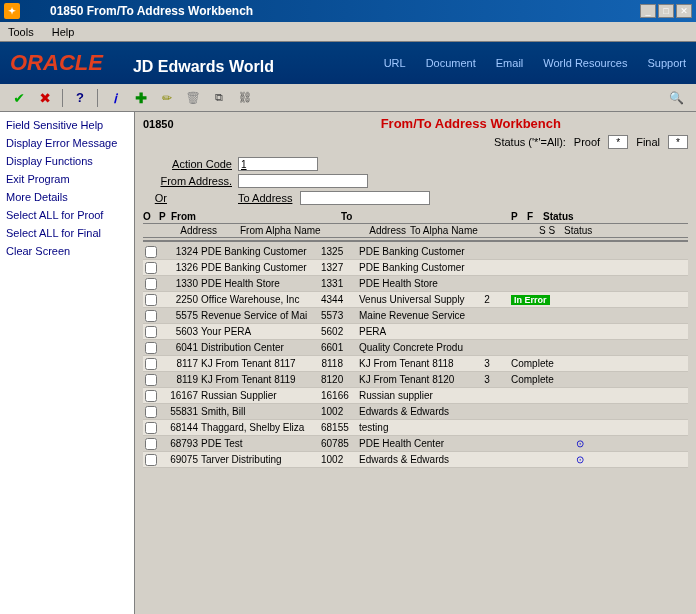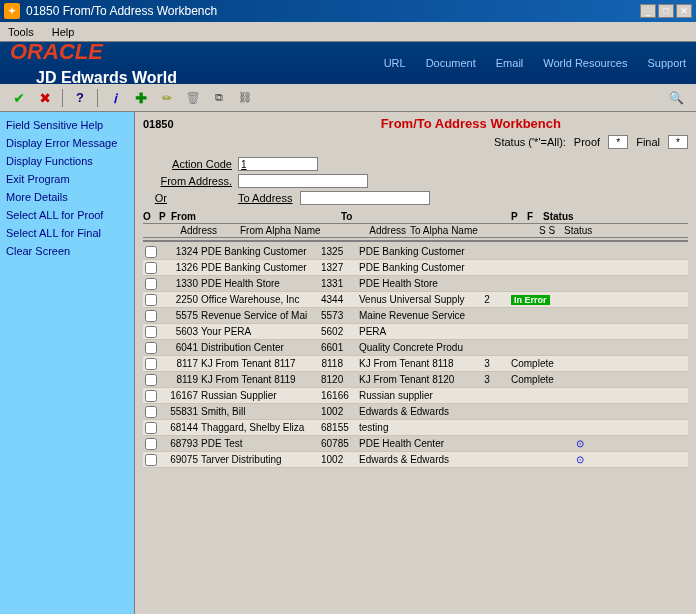--- a/index.html
+++ b/index.html
@@ -10,21 +10,21 @@
       background: linear-gradient(to right, #003c7c, #1464b4);
       color: white;
       height: 22px;
       display: flex;
       align-items: center;
       padding: 0 4px;
       justify-content: space-between;
     }
     .title-bar-left { display: flex; align-items: center; gap: 6px; }
     .title-bar-icon { width: 16px; height: 16px; background: #ff9900; border-radius: 2px; display: flex; align-items: center; justify-content: center; font-size: 9px; font-weight: bold; color: white; }
-    .title-bar-title { font-size: 12px; font-weight: normal; }
+    .title-bar-title { font-size: 12px; font-weight: bold; margin-left: 24px; }
     .title-bar-controls { display: flex; gap: 2px; }
     .title-btn { width: 16px; height: 14px; background: #d4d0c8; border: 1px solid #808080; display: flex; align-items: center; justify-content: center; font-size: 9px; cursor: pointer; }
 
     
     .menu-bar {
       background: #d4d0c8;
       height: 20px;
       display: flex;
       align-items: center;
       padding: 0 4px;
@@ -35,21 +35,21 @@
 
     
     .oracle-header {
       background: linear-gradient(to bottom, #003c7c, #003070);
       height: 42px;
       display: flex;
       align-items: center;
       justify-content: space-between;
       padding: 0 10px;
     }
-    .oracle-logo { color: white; font-size: 20px; font-weight: bold; display: flex; align-items: flex-start; gap: 4px; flex-direction: column; }
+    .oracle-logo { color: white; font-size: 20px; font-weight: bold; display: flex; align-items: flex-end; gap: 4px; }
     .oracle-logo .oracle-text { color: #e04020; font-size: 22px; font-weight: bold; font-style: italic; }
     .oracle-logo .jde-text { color: white; font-size: 16px; margin-left: 26px; }
     .oracle-nav { display: flex; gap: 20px; align-items: center; }
     .oracle-nav-item { color: #a0c8ff; font-size: 11px; cursor: pointer; }
 
     
     .toolbar {
       background: #d4d0c8;
       height: 28px;
       display: flex;
@@ -61,21 +61,21 @@
     .tb-btn { width: 22px; height: 22px; display: flex; align-items: center; justify-content: center; cursor: pointer; border: 1px solid transparent; }
     .tb-sep { width: 1px; height: 18px; background: #808080; margin: 0 2px; }
     .search-icon-right { margin-left: auto; }
 
     
     .main-area { display: flex; height: calc(614px - 22px - 20px - 42px - 28px); }
 
     
     .sidebar {
       width: 135px;
-      background: #7dd3fc;
+      background: #ffffff;
       padding: 4px 4px;
       border-right: 1px solid #808080;
       flex-shrink: 0;
     }
     .sidebar-item { color: #000080; font-size: 11px; cursor: pointer; padding: 1px 2px; line-height: 16px; }
 
     
     .content {
       flex: 1;
       background: #d4d0c8;

